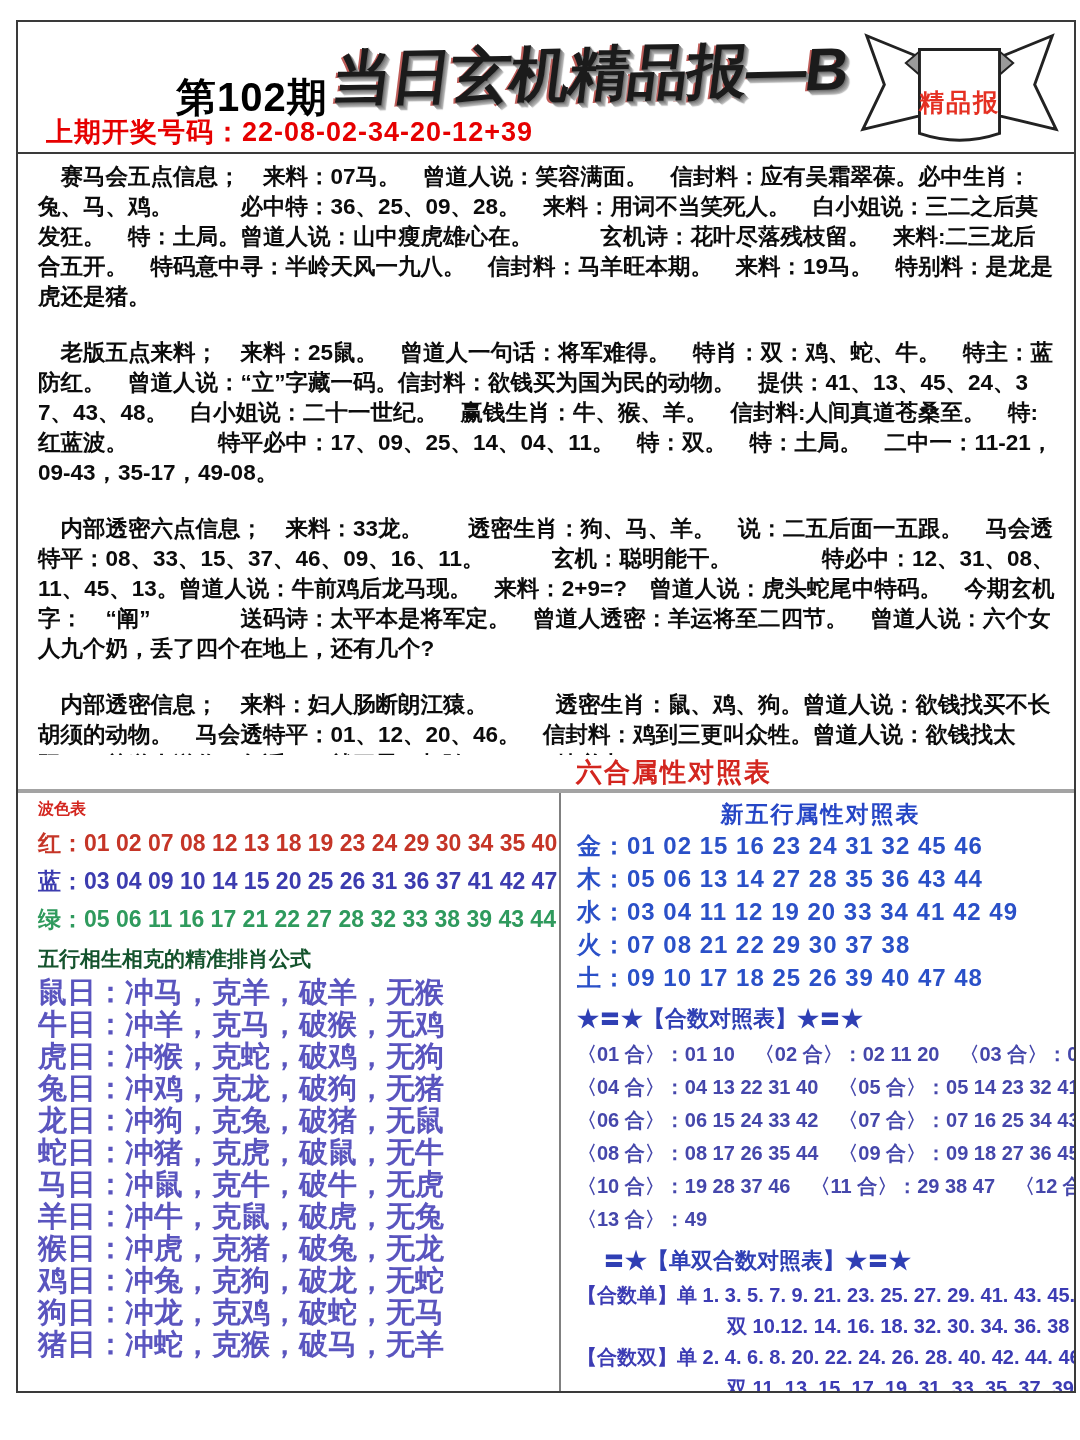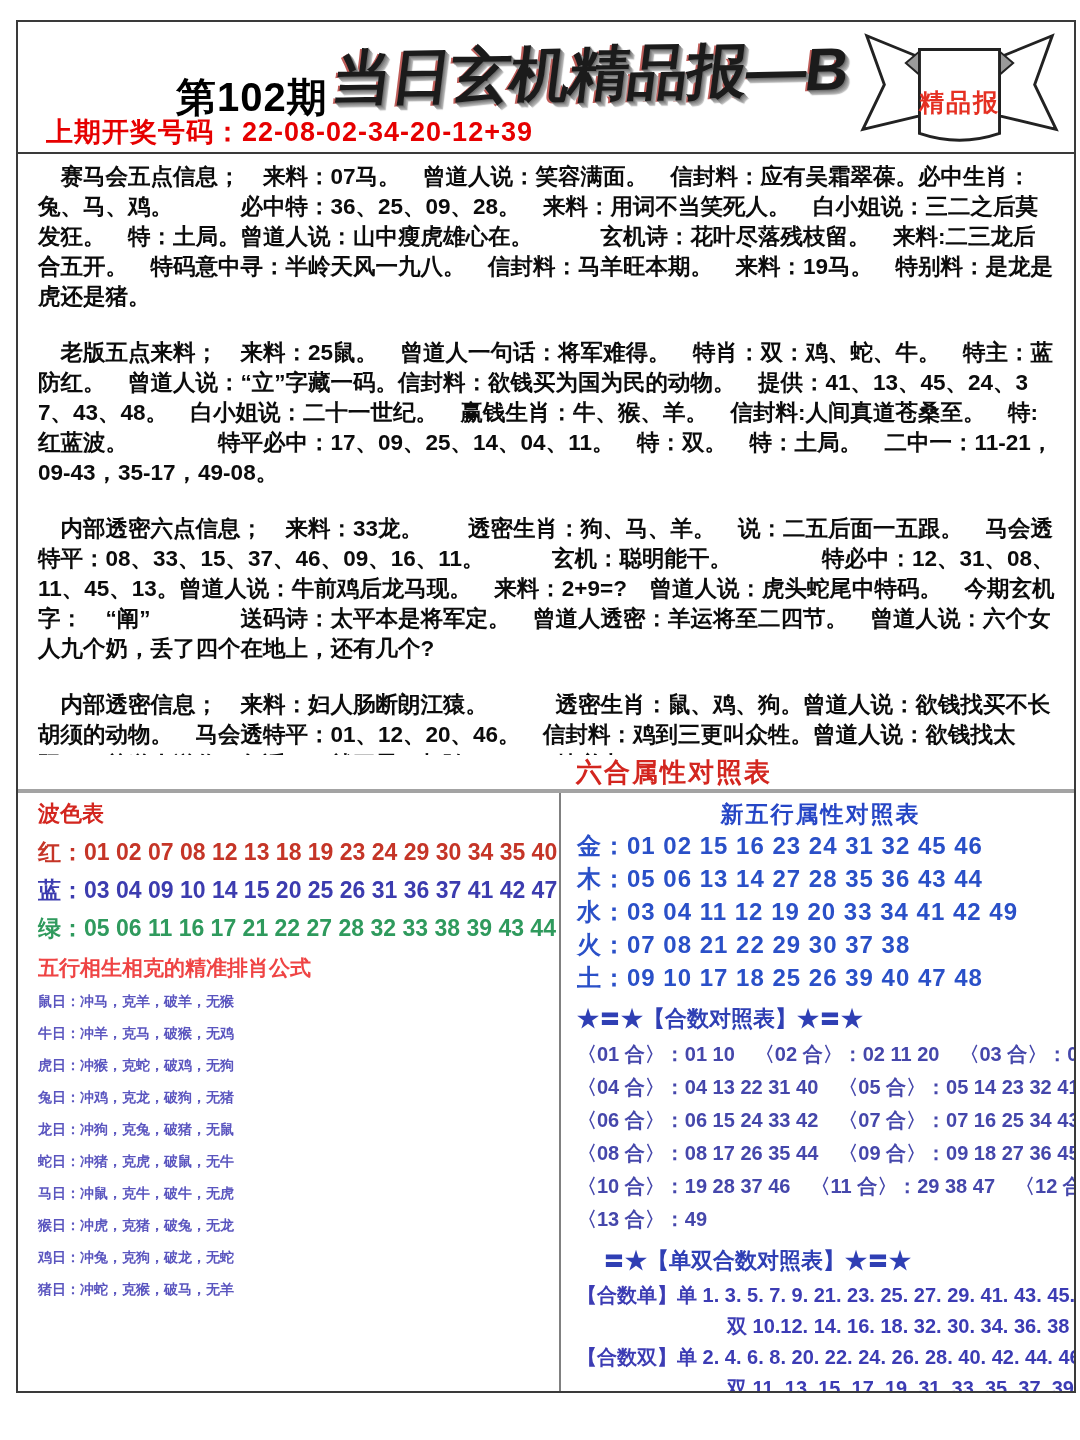--- a/index.html
+++ b/index.html
@@ -31,24 +31,24 @@
   }
   
   .tablehead{
     height:38px;box-sizing:border-box;border-bottom:4px solid #a3a3a3;flex:0 0 auto;
     font-size:26px;font-weight:bold;color:#d3261f;line-height:34px;padding-left:558px;letter-spacing:2px;
   }
   
   .columns{flex:1 1 auto;display:flex;min-height:0;}
   .col-left{width:543px;box-sizing:border-box;border-right:2px solid #808080;padding:4px 8px 0 20px;overflow:hidden;}
   .col-right{flex:1;padding:6px 10px 0 16px;overflow:hidden;}
-  .bose-title{font-size:22px;font-weight:bold;margin:2px 0 4px 0;}
+  .bose-title{font-size:16px;font-weight:bold;margin:2px 0 4px 0;}
   .bose-row{font-size:23px;font-weight:bold;line-height:38px;white-space:nowrap;}
   .formula-title{font-size:21px;font-weight:bold;margin:6px 0 2px 0;line-height:30px;}
-  .zodiac-row{font-size:14px;font-weight:bold;line-height:32px;white-space:nowrap;}
+  .zodiac-row{font-size:29px;font-weight:bold;line-height:32px;white-space:nowrap;}
   .wuxing-title{font-size:23px;font-weight:bold;text-align:center;line-height:30px;letter-spacing:2px;}
   .wuxing-row{font-size:24px;font-weight:bold;line-height:33px;white-space:nowrap;letter-spacing:1px;}
   .star-title{font-size:22px;font-weight:bold;line-height:30px;margin-top:10px;margin-bottom:4px;}
   .hesu-row{font-size:20px;font-weight:bold;line-height:33px;white-space:nowrap;}
   .ds-row{font-size:20px;font-weight:bold;line-height:31px;white-space:nowrap;}
   .ds-indent{padding-left:150px;}
 </style>
 </head>
 <body>
 
@@ -79,30 +79,32 @@
 
   <div class="tablehead" style="color: rgb(211, 38, 31);">六合属性对照表</div>
 
   <div class="columns">
 
     <div class="col-left">
       <div class="bose-title" style="color: rgb(211, 38, 31);">波色表</div>
       <div class="bose-row" style="color: rgb(197, 53, 39);">红：01 02 07 08 12 13 18 19 23 24 29 30 34 35 40 45 46</div>
       <div class="bose-row" style="color: rgb(60, 60, 175);">蓝：03 04 09 10 14 15 20 25 26 31 36 37 41 42 47 48</div>
       <div class="bose-row" style="color: rgb(47, 154, 93);">绿：05 06 11 16 17 21 22 27 28 32 33 38 39 43 44 49</div>
-      <div class="formula-title" style="color: #ef4444;">五行相生相克的精准排肖公式</div>
+      <div class="formula-title" style="color: #14532d;">五行相生相克的精准排肖公式</div>
       <div class="zodiac-row" style="color: rgb(90, 85, 191);">鼠日：冲马，克羊，破羊，无猴</div>
       <div class="zodiac-row" style="color: rgb(90, 85, 191);">牛日：冲羊，克马，破猴，无鸡</div>
       <div class="zodiac-row" style="color: rgb(90, 85, 191);">虎日：冲猴，克蛇，破鸡，无狗</div>
       <div class="zodiac-row" style="color: rgb(90, 85, 191);">兔日：冲鸡，克龙，破狗，无猪</div>
       <div class="zodiac-row" style="color: rgb(90, 85, 191);">龙日：冲狗，克兔，破猪，无鼠</div>
       <div class="zodiac-row" style="color: rgb(90, 85, 191);">蛇日：冲猪，克虎，破鼠，无牛</div>
       <div class="zodiac-row" style="color: rgb(90, 85, 191);">马日：冲鼠，克牛，破牛，无虎</div>
+      <div class="zodiac-row" style="color: rgb(90, 85, 191);">羊日：冲牛，克鼠，破虎，无兔</div>
       <div class="zodiac-row" style="color: rgb(90, 85, 191);">猴日：冲虎，克猪，破兔，无龙</div>
       <div class="zodiac-row" style="color: rgb(90, 85, 191);">鸡日：冲兔，克狗，破龙，无蛇</div>
+      <div class="zodiac-row" style="color: rgb(90, 85, 191);">狗日：冲龙，克鸡，破蛇，无马</div>
       <div class="zodiac-row" style="color: rgb(90, 85, 191);">猪日：冲蛇，克猴，破马，无羊</div>
     </div>
 
     <div class="col-right">
       <div class="wuxing-title" style="color: rgb(38, 70, 198);">新五行属性对照表</div>
       <div class="wuxing-row" style="color: rgb(42, 80, 200);">金：01 02 15 16 23 24 31 32 45 46</div>
       <div class="wuxing-row" style="color: rgb(42, 80, 200);">木：05 06 13 14 27 28 35 36 43 44</div>
       <div class="wuxing-row" style="color: rgb(42, 80, 200);">水：03 04 11 12 19 20 33 34 41 42 49</div>
       <div class="wuxing-row" style="color: rgb(42, 80, 200);">火：07 08 21 22 29 30 37 38</div>
       <div class="wuxing-row" style="color: rgb(42, 80, 200);">土：09 10 17 18 25 26 39 40 47 48</div>

